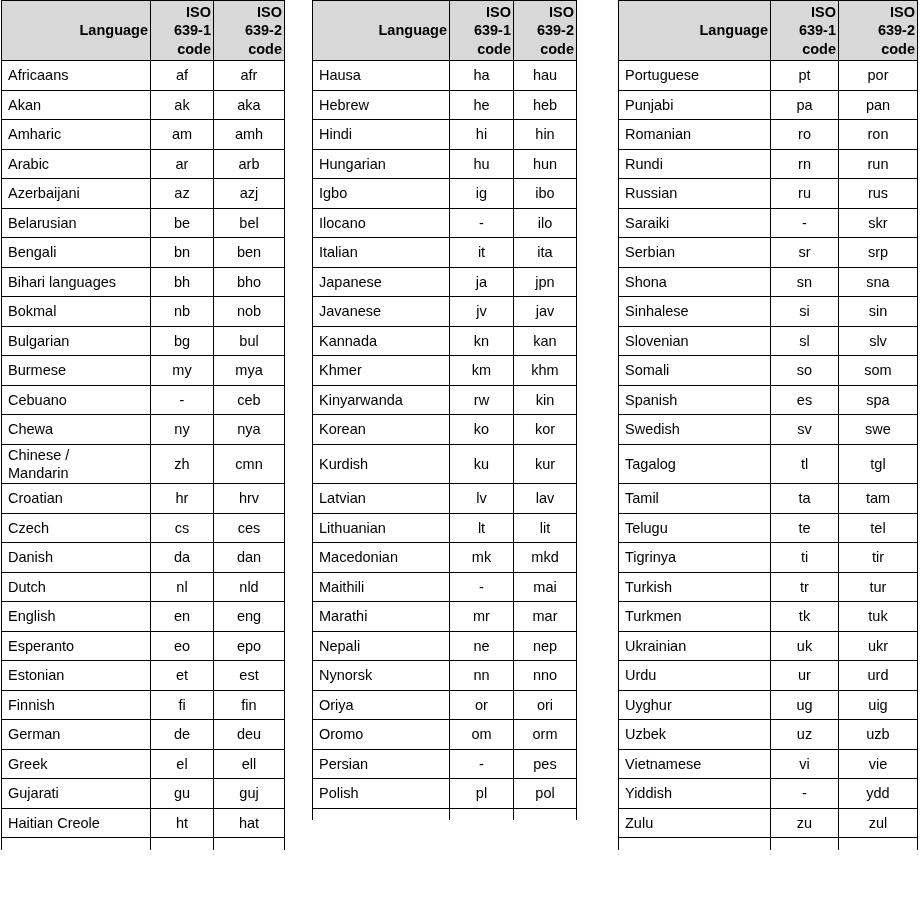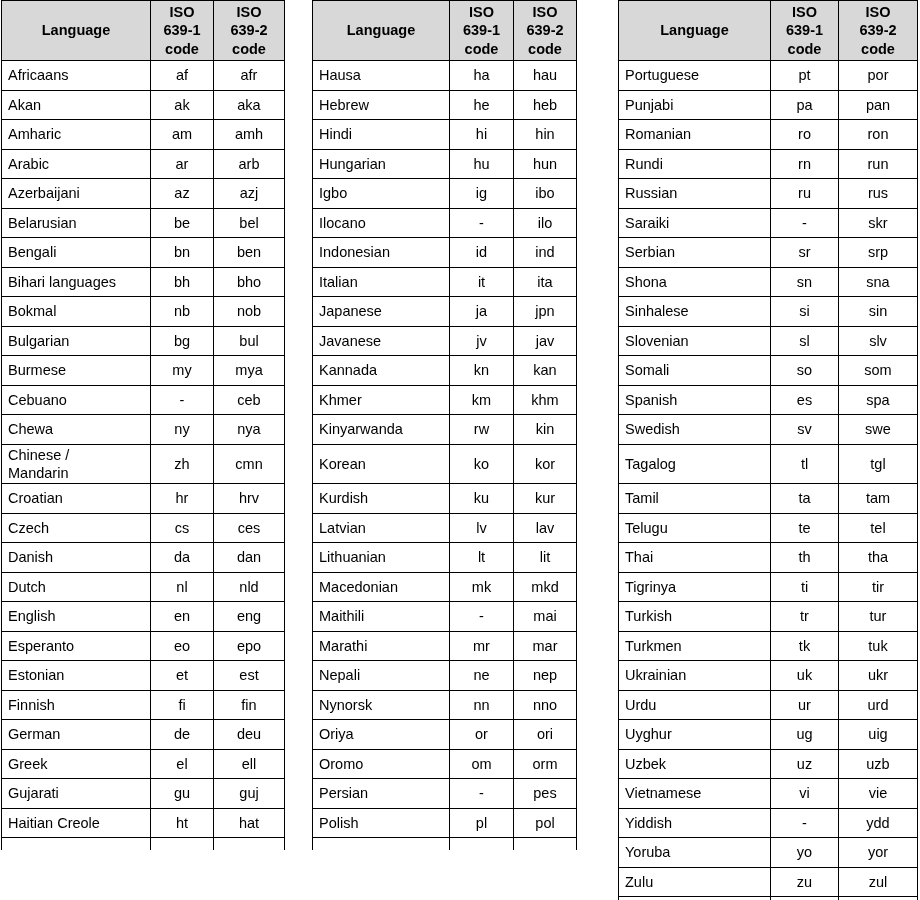--- a/index.html
+++ b/index.html
@@ -28,21 +28,21 @@
   .t3 { margin-left: 41px; }
   th, td {
     border: 1.5px solid #000000;
     overflow: hidden;
   }
   thead th {
     background: #d8d8d8;
     font-weight: bold;
     font-size: 14.5px;
     line-height: 1.26;
-    text-align: center;
+    text-align: right;
     vertical-align: middle;
     white-space: pre-line;
     height: 59px;
     padding: 0 2px;
   }
   tbody td {
     font-size: 14.5px;
     vertical-align: middle;
     background: #ffffff;
   }
@@ -265,25 +265,20 @@
           <td class="lang">Igbo</td>
           <td class="code">ig</td>
           <td class="code">ibo</td>
         </tr>
         <tr>
           <td class="lang">Ilocano</td>
           <td class="code">-</td>
           <td class="code">ilo</td>
         </tr>
         <tr>
-          <td class="lang">Indonesian</td>
-          <td class="code">id</td>
-          <td class="code">ind</td>
-        </tr>
-        <tr>
           <td class="lang">Italian</td>
           <td class="code">it</td>
           <td class="code">ita</td>
         </tr>
         <tr>
           <td class="lang">Japanese</td>
           <td class="code">ja</td>
           <td class="code">jpn</td>
         </tr>
         <tr>
@@ -471,25 +466,20 @@
           <td class="lang">Tamil</td>
           <td class="code">ta</td>
           <td class="code">tam</td>
         </tr>
         <tr>
           <td class="lang">Telugu</td>
           <td class="code">te</td>
           <td class="code">tel</td>
         </tr>
         <tr>
-          <td class="lang">Thai</td>
-          <td class="code">th</td>
-          <td class="code">tha</td>
-        </tr>
-        <tr>
           <td class="lang">Tigrinya</td>
           <td class="code">ti</td>
           <td class="code">tir</td>
         </tr>
         <tr>
           <td class="lang">Turkish</td>
           <td class="code">tr</td>
           <td class="code">tur</td>
         </tr>
         <tr>
@@ -519,25 +509,20 @@
         </tr>
         <tr>
           <td class="lang">Vietnamese</td>
           <td class="code">vi</td>
           <td class="code">vie</td>
         </tr>
         <tr>
           <td class="lang">Yiddish</td>
           <td class="code">-</td>
           <td class="code">ydd</td>
-        </tr>
-        <tr>
-          <td class="lang">Yoruba</td>
-          <td class="code">yo</td>
-          <td class="code">yor</td>
         </tr>
         <tr>
           <td class="lang">Zulu</td>
           <td class="code">zu</td>
           <td class="code">zul</td>
         </tr>
         <tr class="clip">
           <td></td>
           <td></td>
           <td></td>

